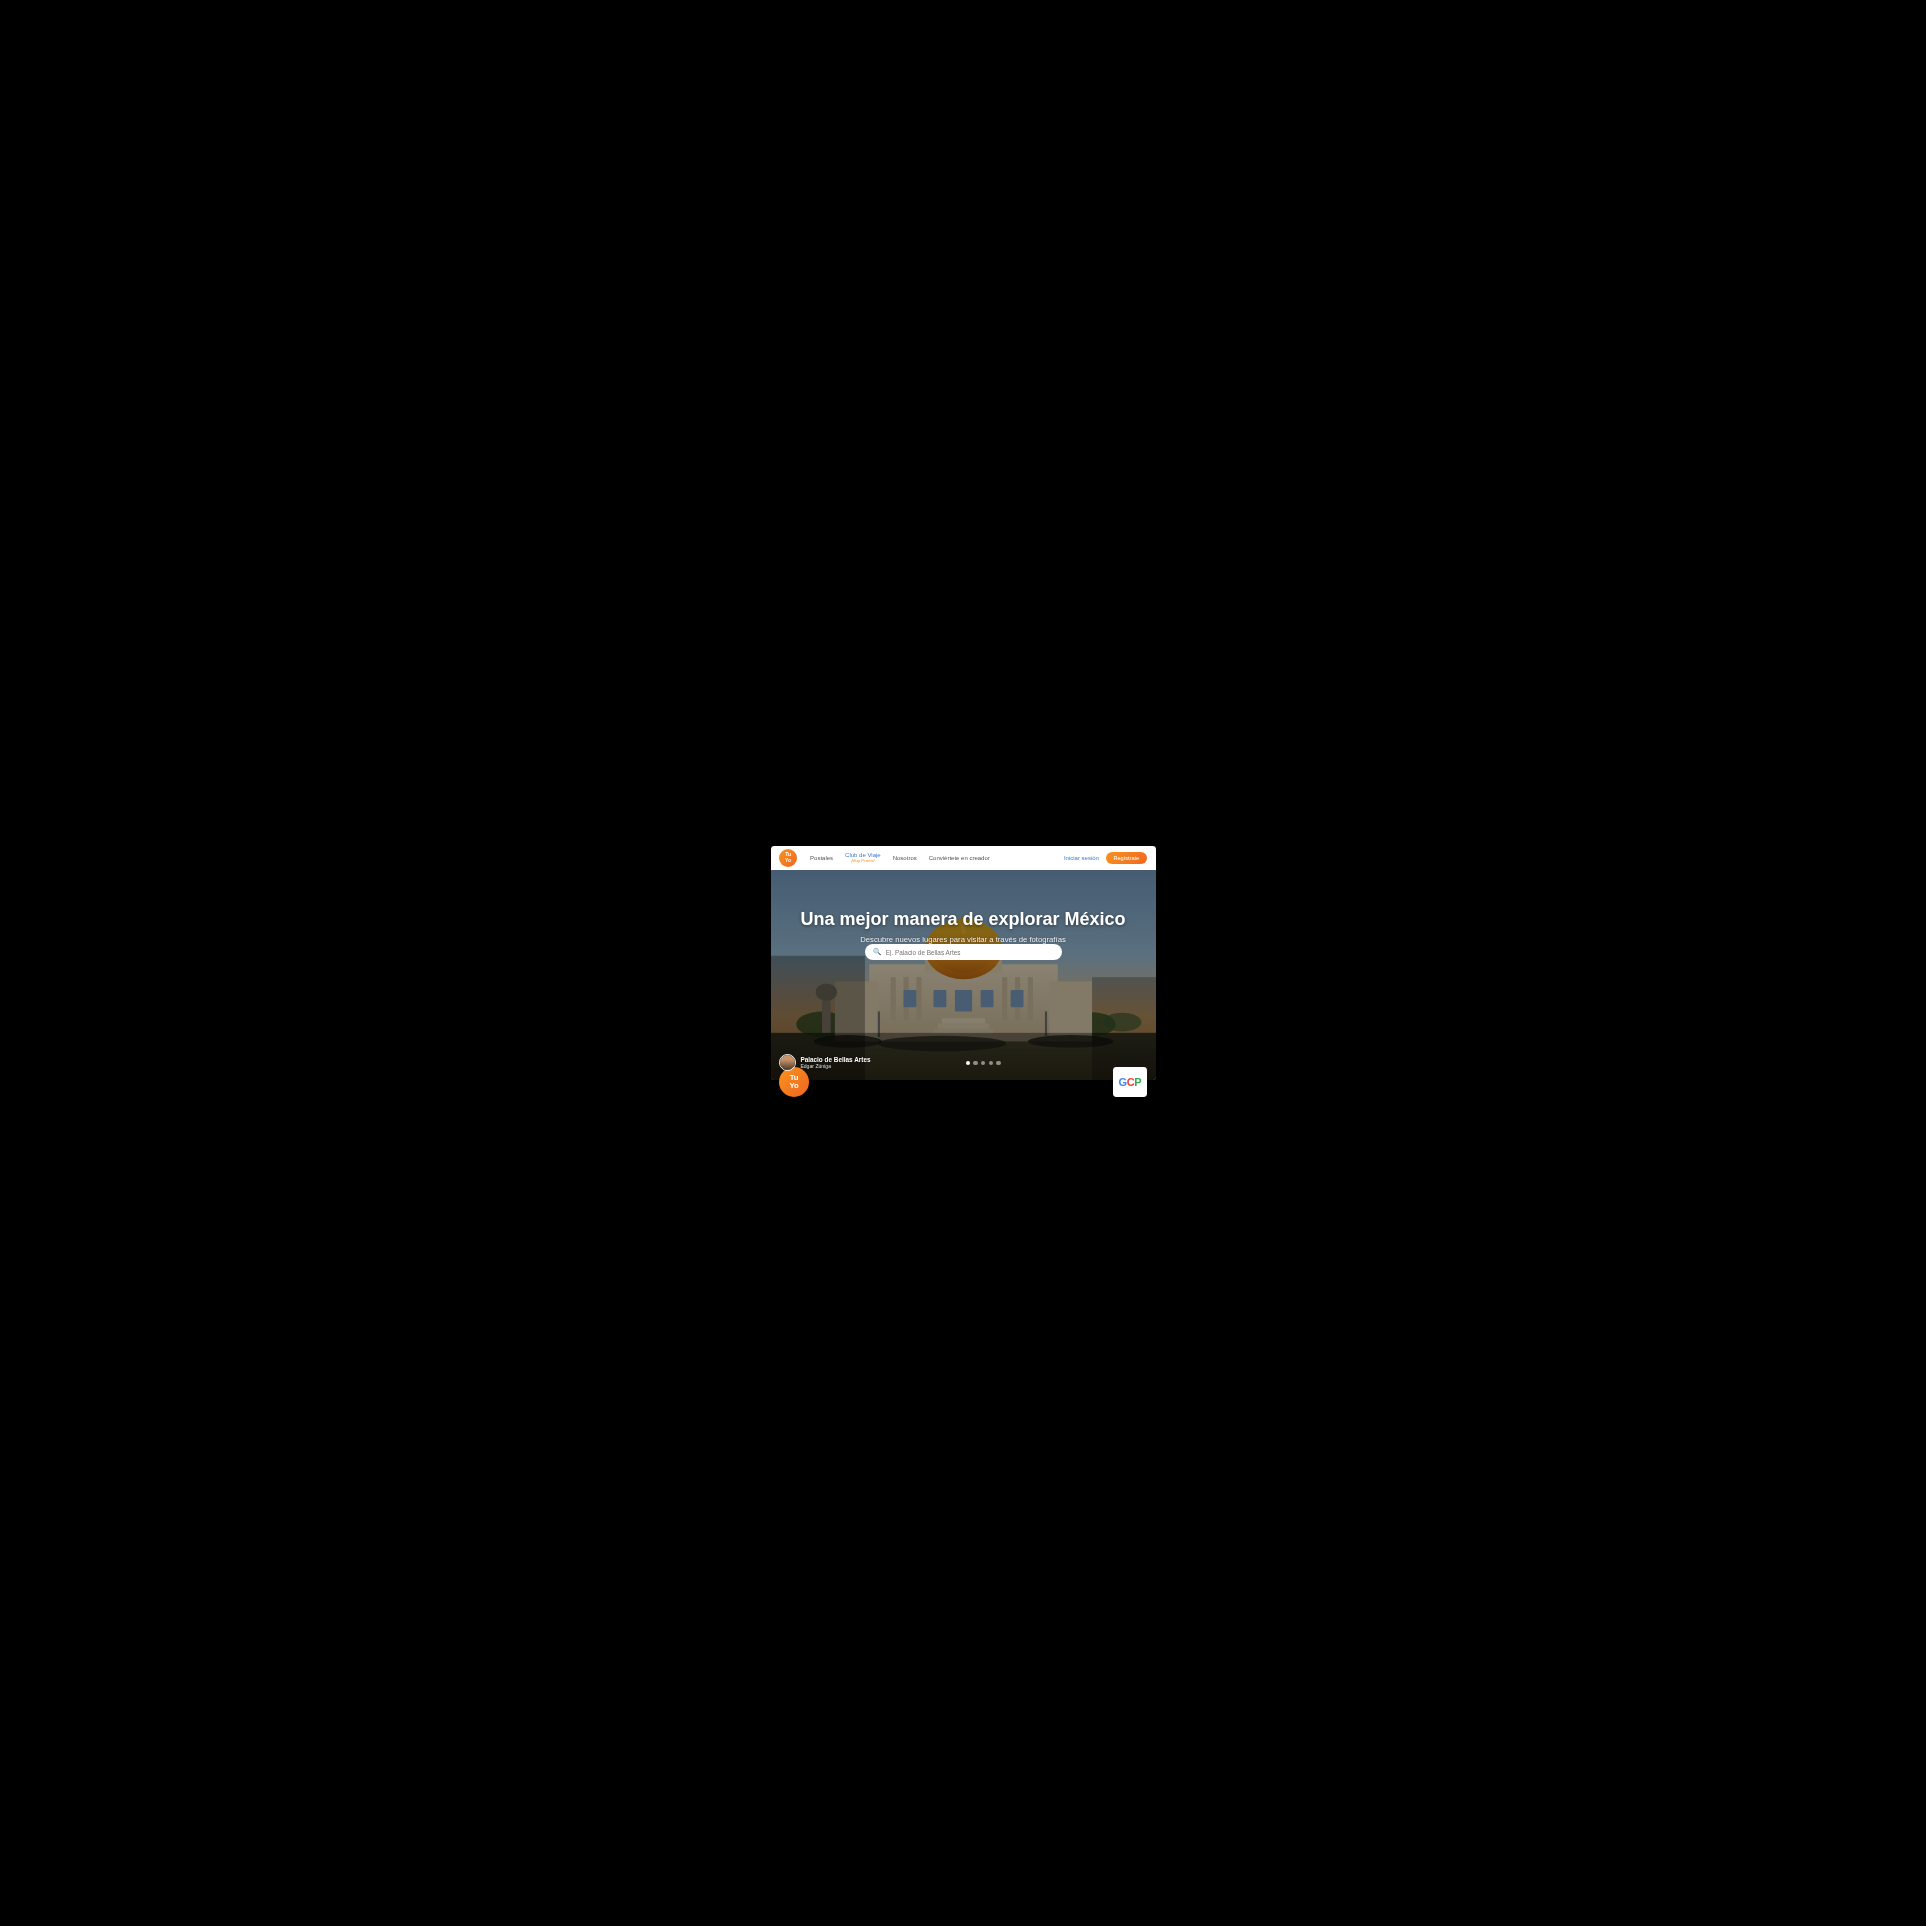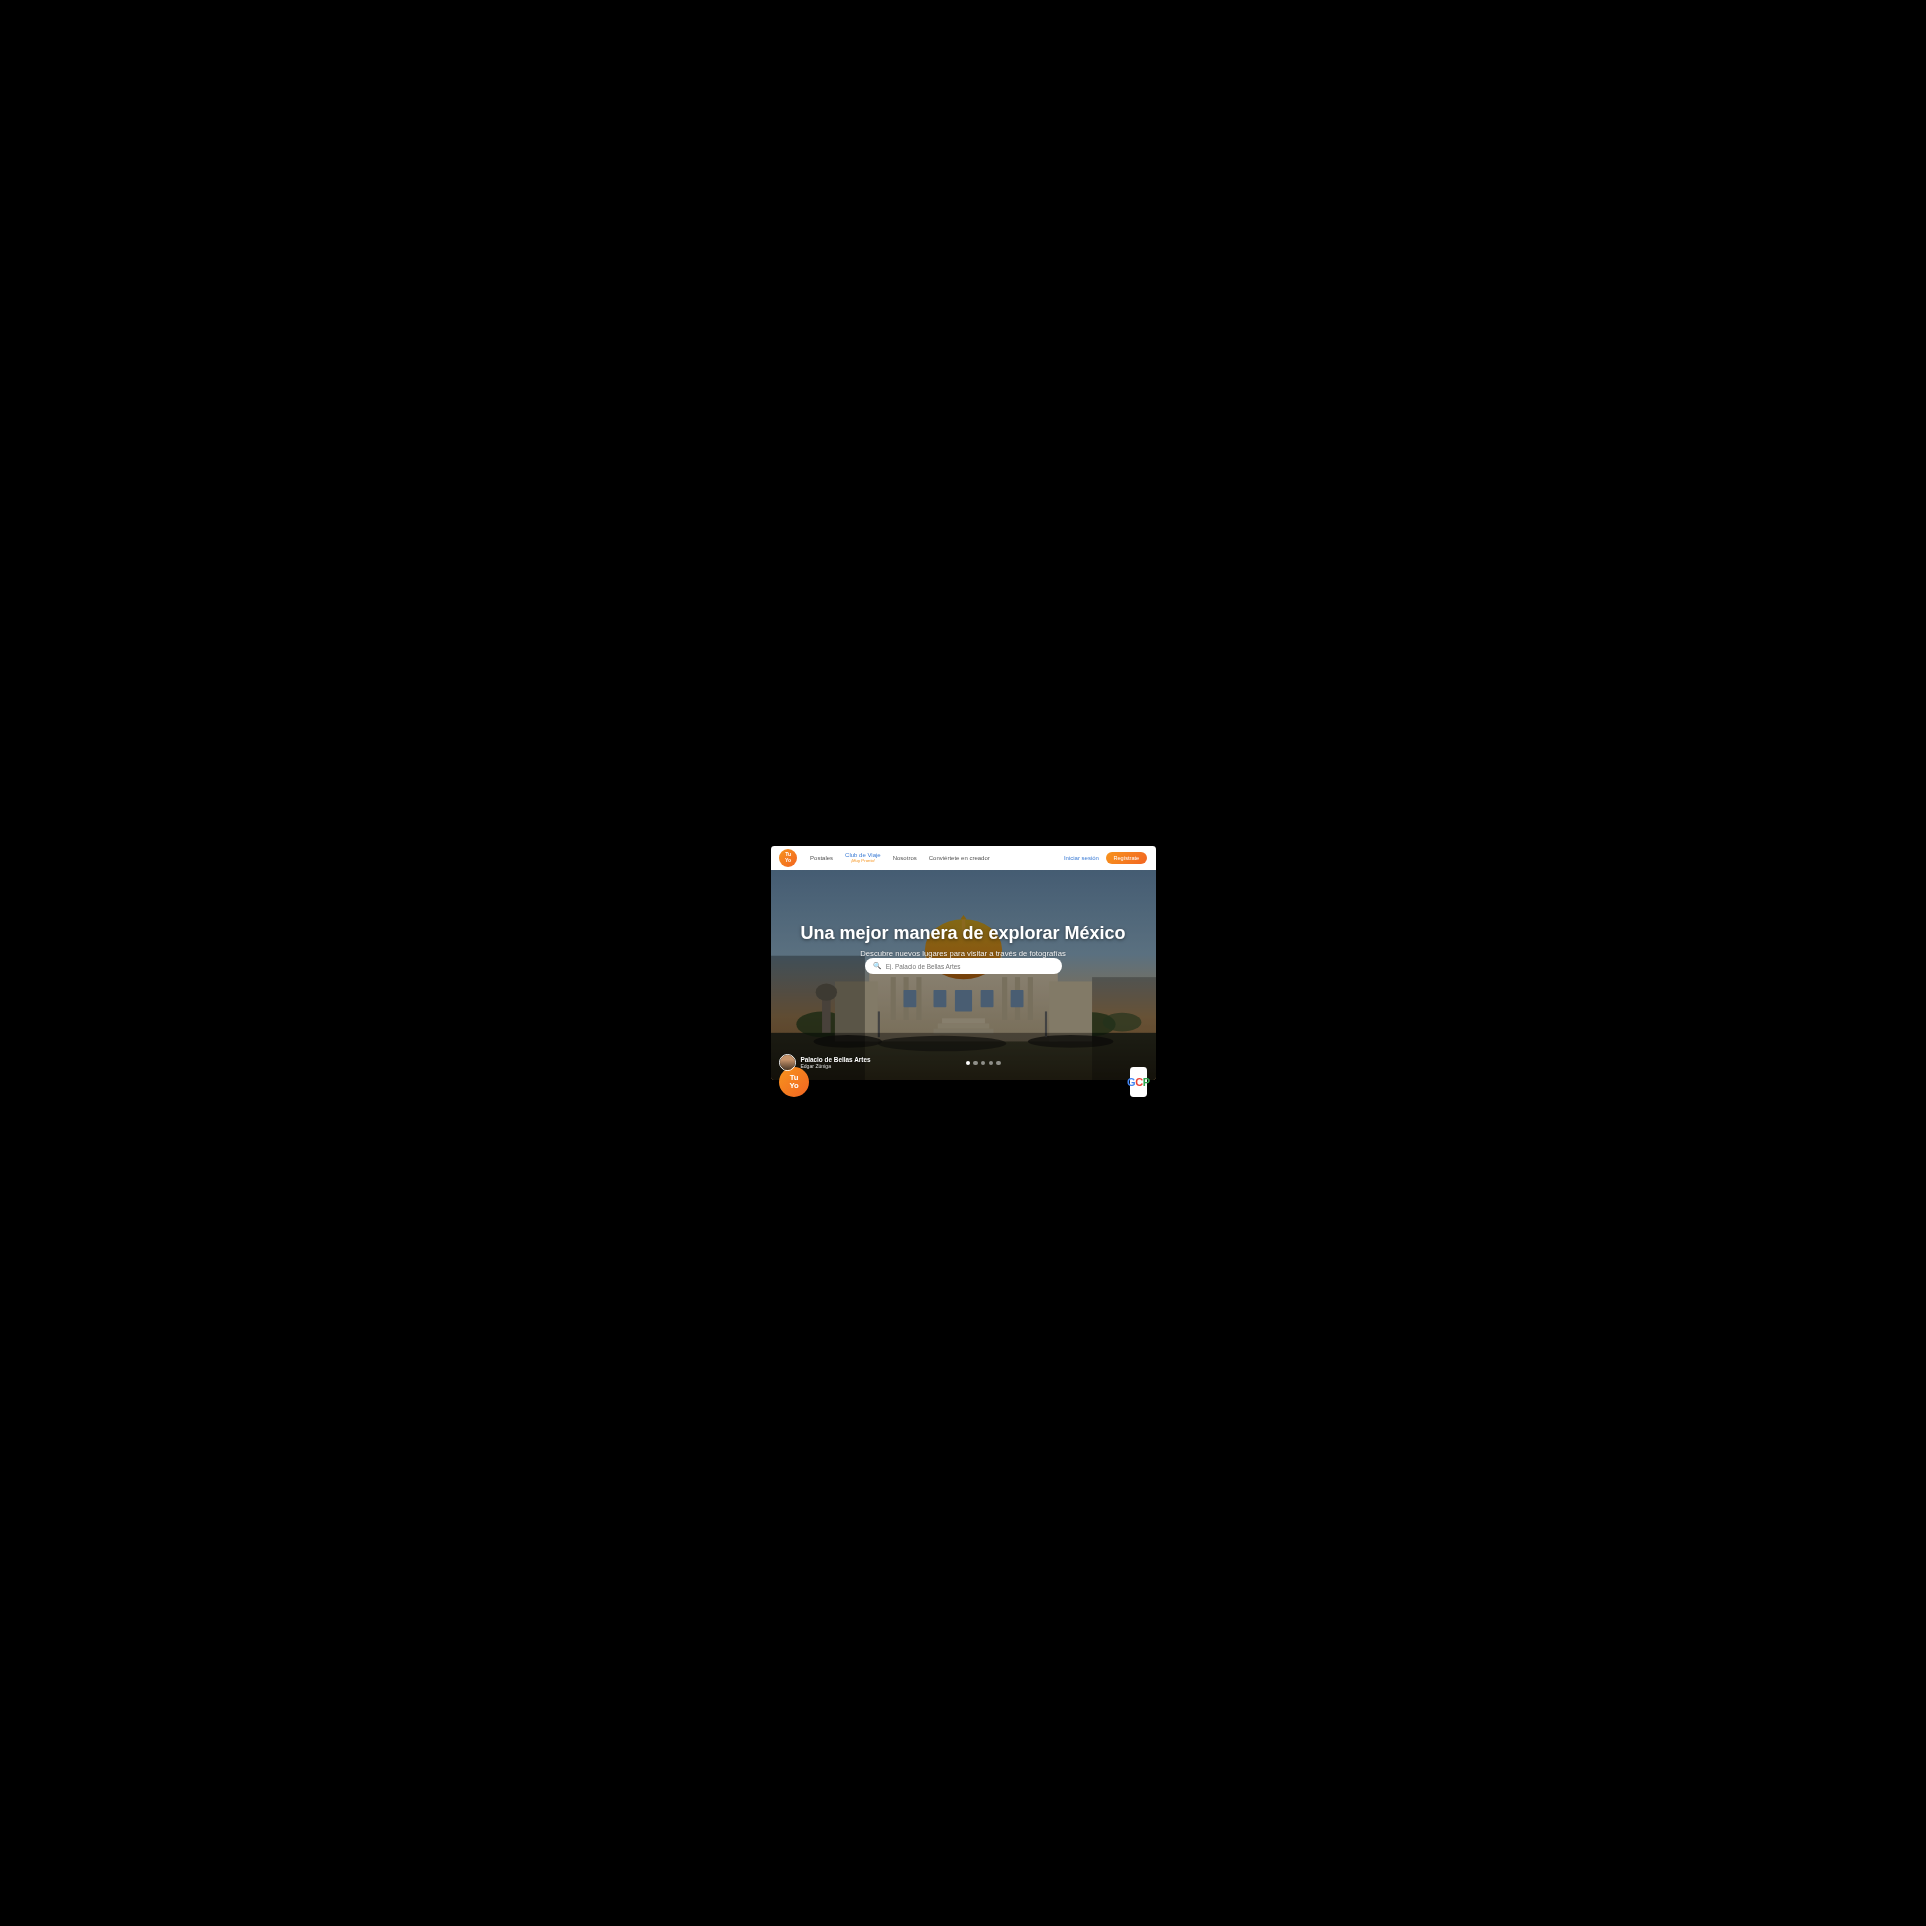--- a/index.html
+++ b/index.html
@@ -36,21 +36,21 @@
       font-weight: 900;
       font-size: 7.7px;
       line-height: 1.1;
     }
 
     
     .bottom-right-logo {
       position: absolute;
       bottom: 8.6px;
       right: 8.6px;
-      width: 17px;
+      width: 34px;
       height: 30px;
       background: white;
       border-radius: 3.4px;
       display: flex;
       align-items: center;
       justify-content: center;
       font-size: 9.4px;
       font-weight: 700;
       color: #555;
     }
@@ -176,21 +176,21 @@
     .hero-overlay {
       position: absolute;
       inset: 0;
       background: rgba(0,0,0,0.35);
     }
 
     .hero-content {
       position: relative;
       z-index: 2;
       text-align: center;
-      padding-top: 53px;
+      padding-top: 39px;
     }
 
     .hero-title {
       font-size: 18px;
       font-weight: 900;
       color: white;
       text-shadow: 0 0.9px 3.4px rgba(0,0,0,0.5);
       margin-bottom: 5.1px;
     }
 

